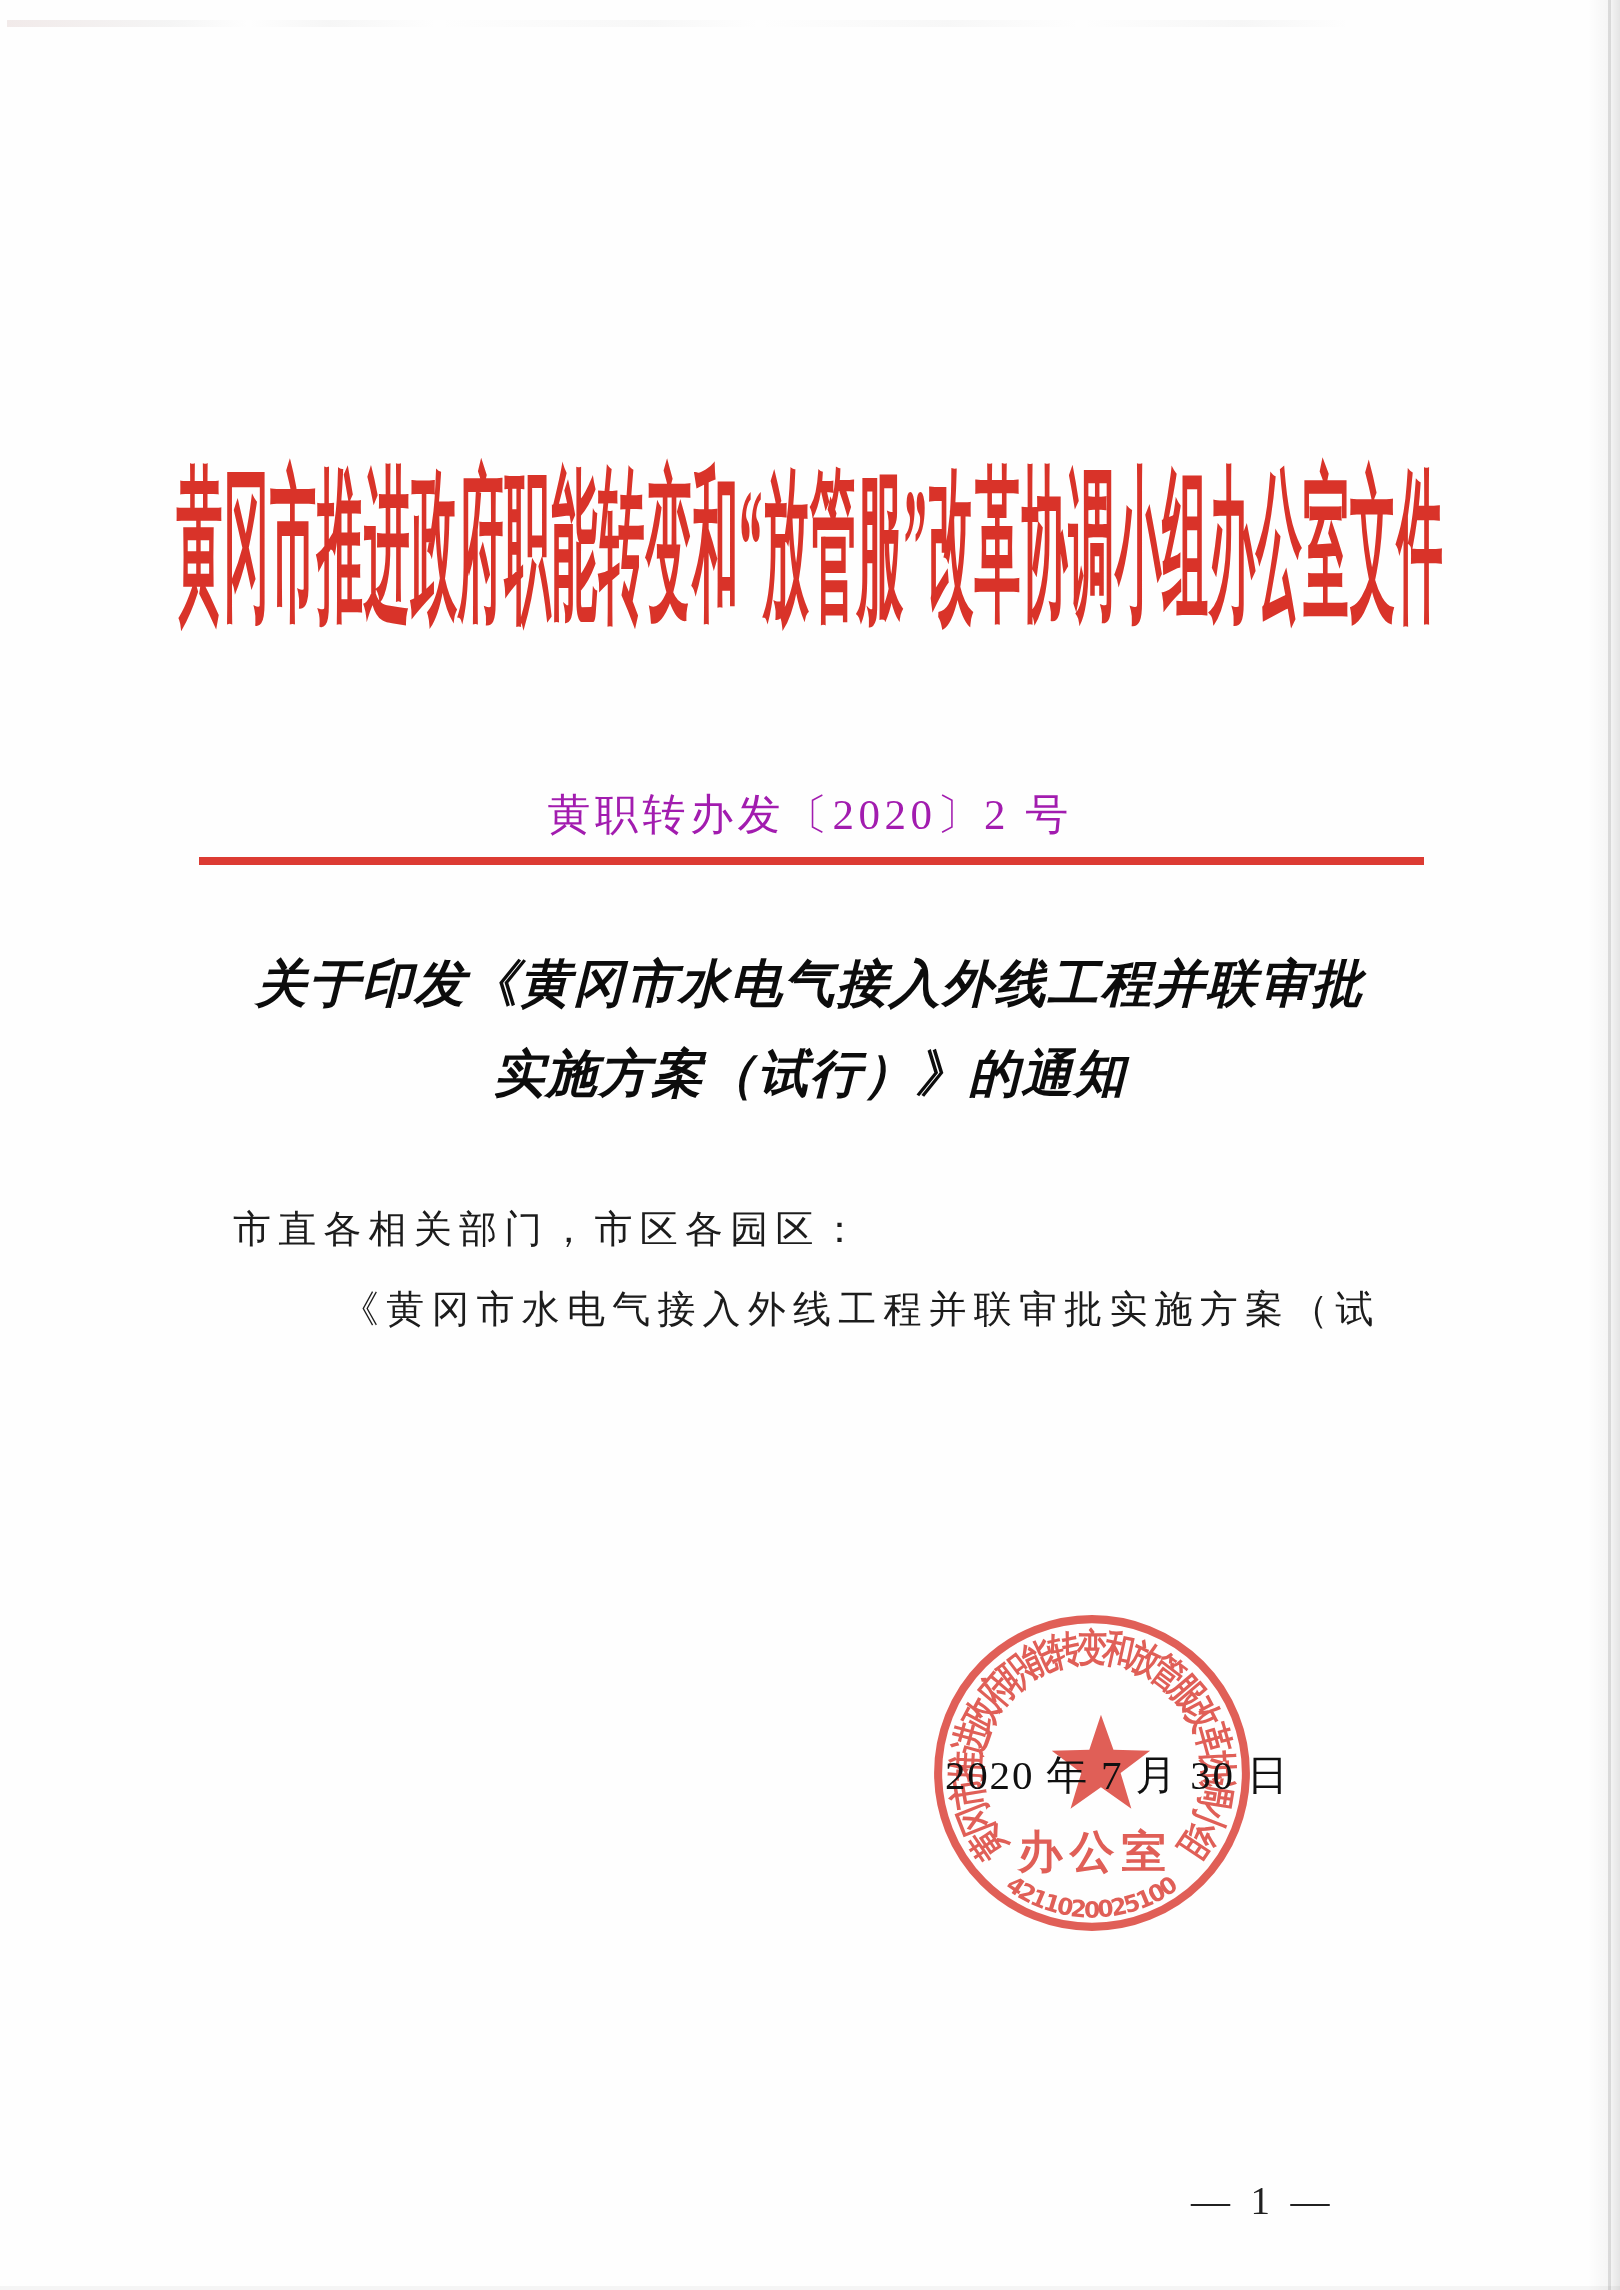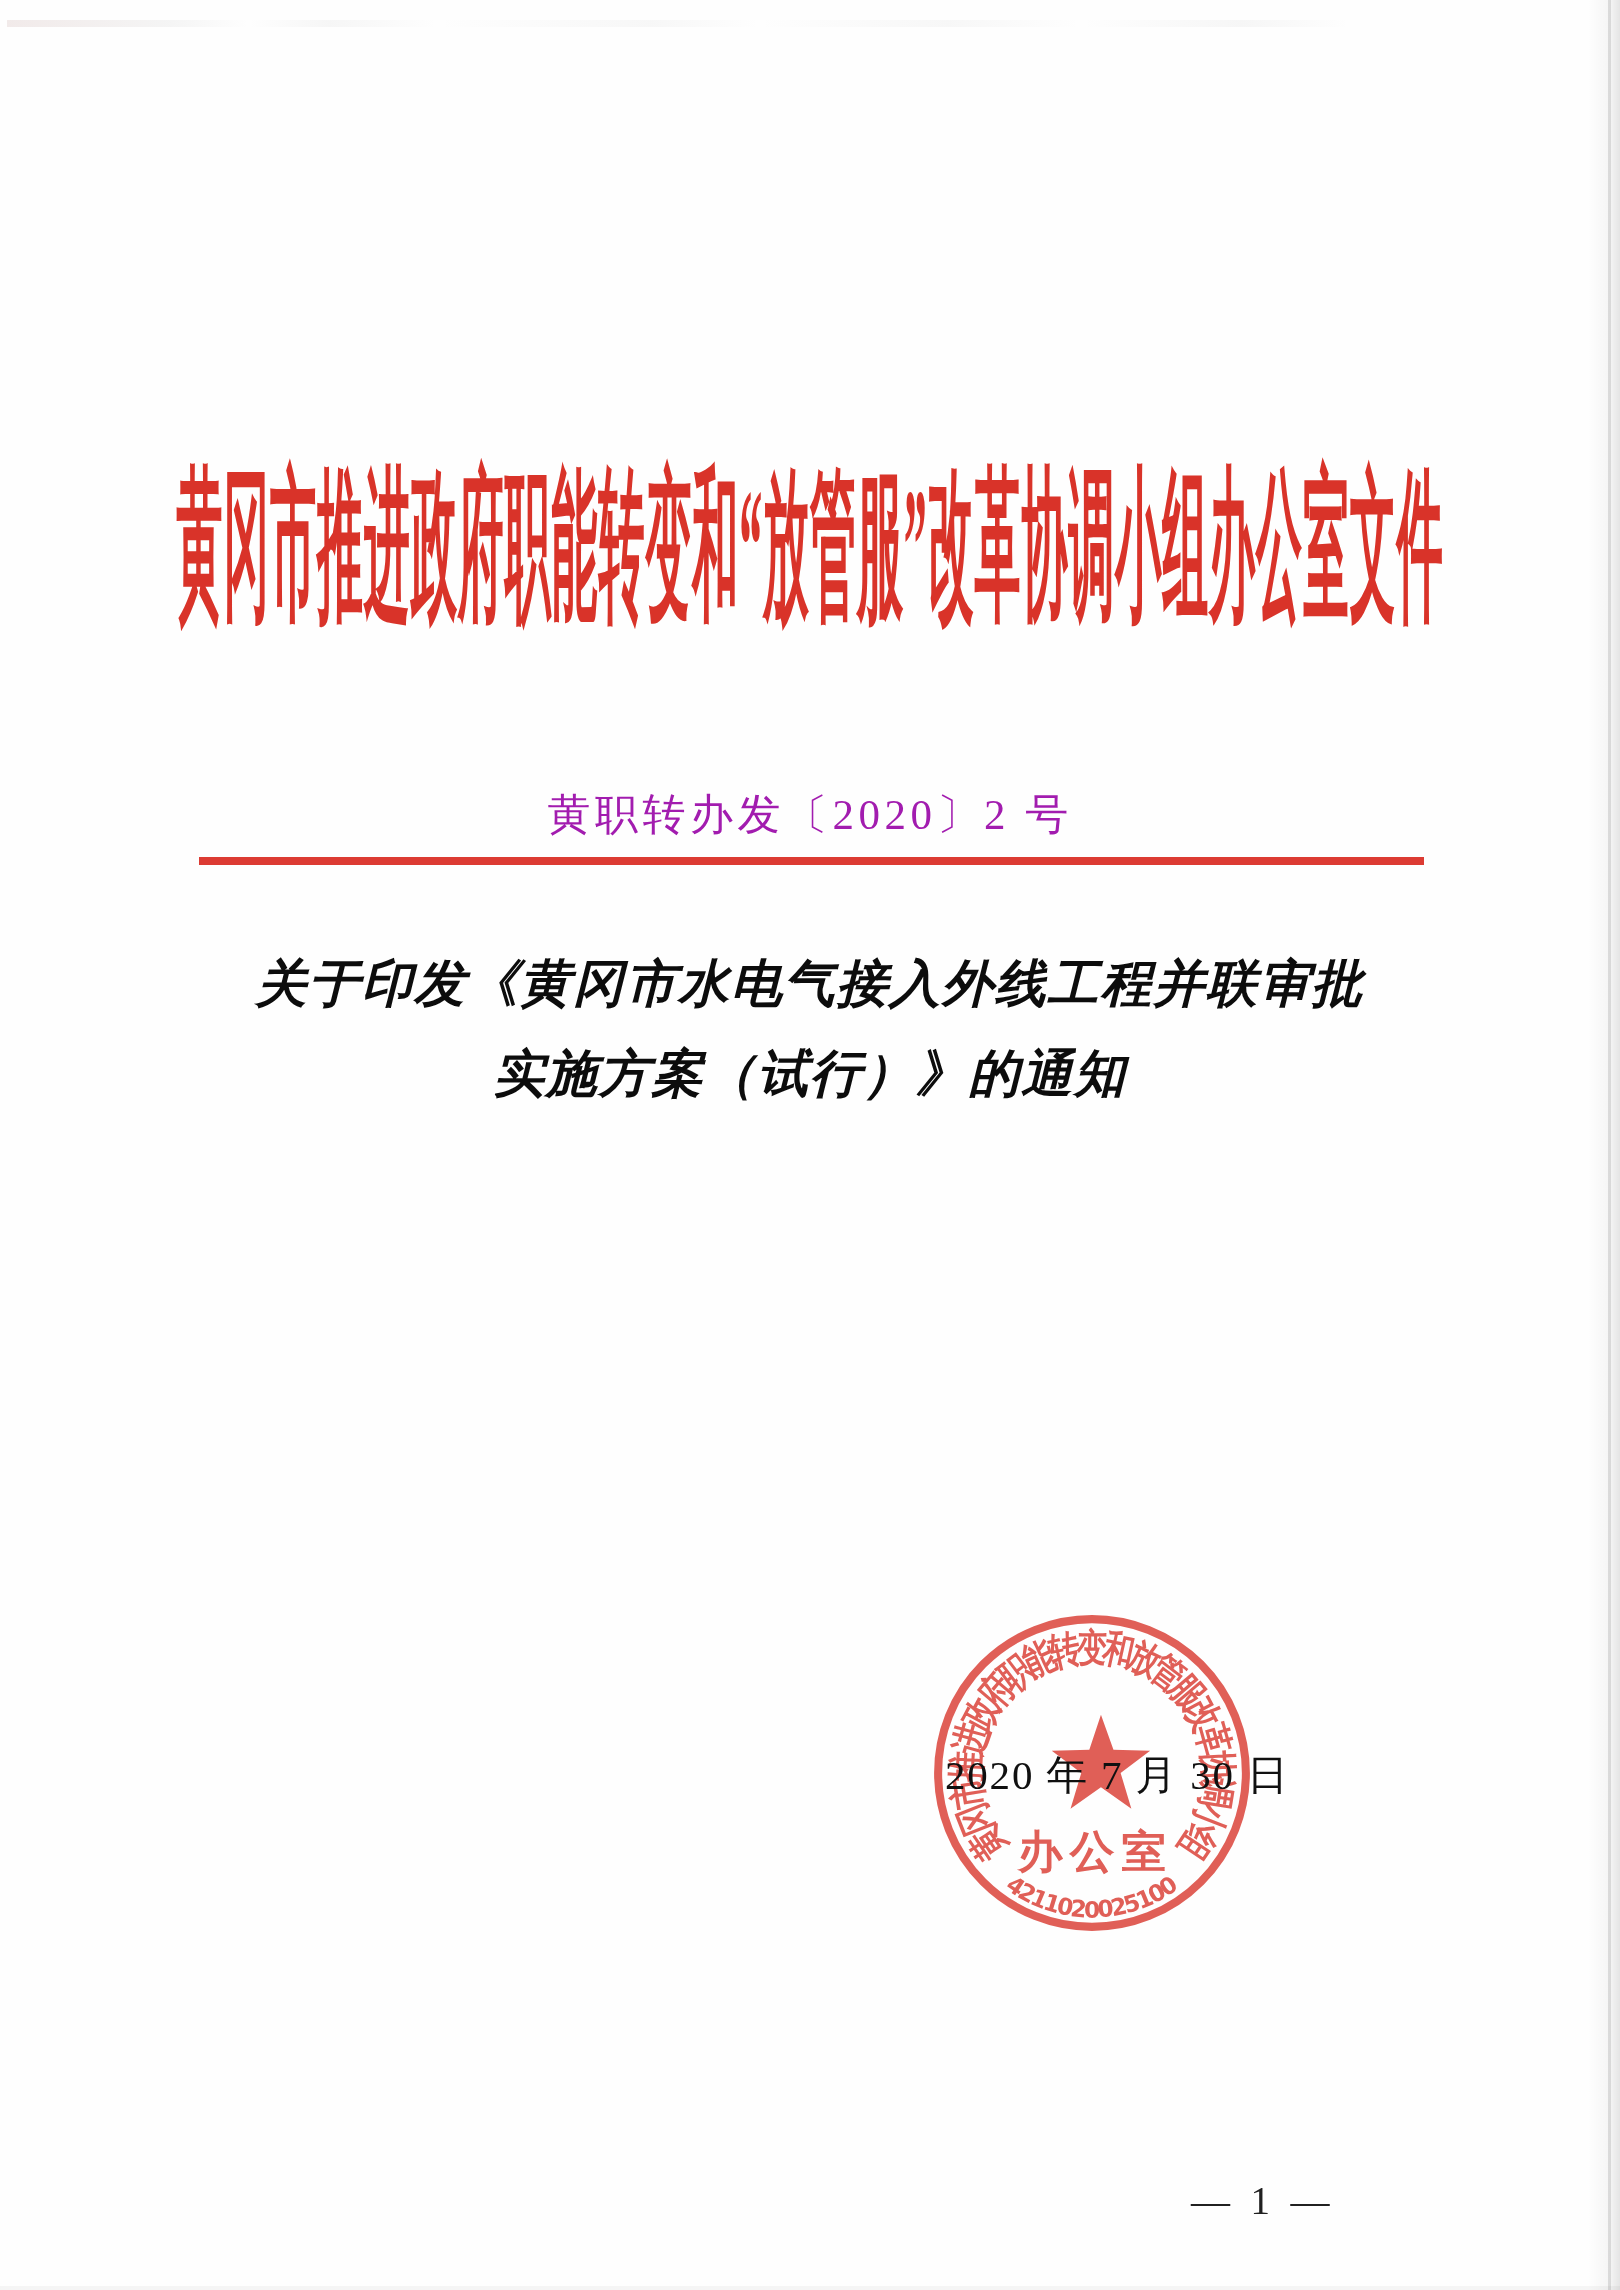--- a/index.html
+++ b/index.html
@@ -112,20 +112,22 @@
   <div class="doc-number">黄职转办发〔2020〕2 号</div>
 
   <div class="red-rule"></div>
 
   <div class="title">
     <div>关于印发《黄冈市水电气接入外线工程并联审批</div>
     <div>实施方案（试行）》的通知</div>
   </div>
 
   <div class="body-block">
+    <div class="body-line">市直各相关部门，市区各园区：</div>
+    <div class="body-line indent">《黄冈市水电气接入外线工程并联审批实施方案（试</div>
   </div>
 
   <svg class="stamp" viewBox="0 0 380 380" xmlns="http://www.w3.org/2000/svg">
     <circle class="stamp-ring" cx="190" cy="190" r="172"></circle>
     <g id="stamp-arc">
         <text class="stamp-arc-char" transform="rotate(-124 190 190) translate(190 50) scale(1 1.28)" text-anchor="middle" dominant-baseline="central">黄</text>
         <text class="stamp-arc-char" transform="rotate(-111.6 190 190) translate(190 50) scale(1 1.28)" text-anchor="middle" dominant-baseline="central">冈</text>
         <text class="stamp-arc-char" transform="rotate(-99.2 190 190) translate(190 50) scale(1 1.28)" text-anchor="middle" dominant-baseline="central">市</text>
         <text class="stamp-arc-char" transform="rotate(-86.8 190 190) translate(190 50) scale(1 1.28)" text-anchor="middle" dominant-baseline="central">推</text>
         <text class="stamp-arc-char" transform="rotate(-74.4 190 190) translate(190 50) scale(1 1.28)" text-anchor="middle" dominant-baseline="central">进</text>

